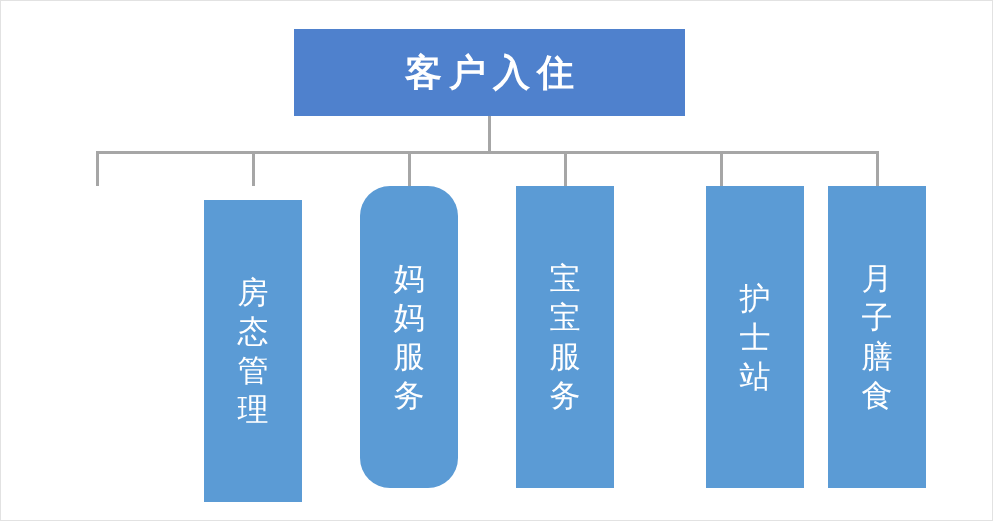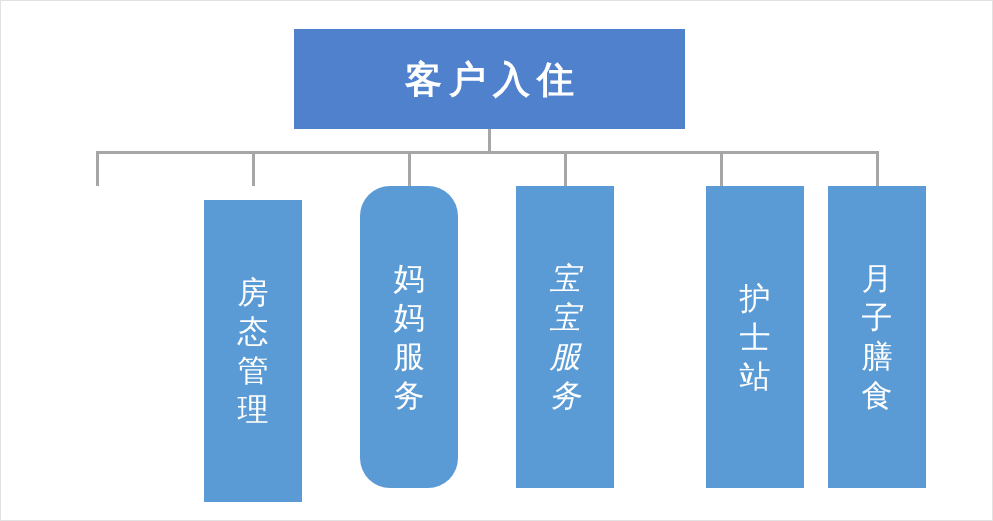--- a/index.html
+++ b/index.html
@@ -28,21 +28,21 @@
     height: 521px;
     pointer-events: none;
   }
 
   
   .root-node {
     position: absolute;
     left: 293px;
     top: 28px;
     width: 391px;
-    height: 100px;
+    height: 87px;
     background: #4f81cd;
     display: flex;
     align-items: center;
     justify-content: center;
   }
 
   .root-label {
     color: #ffffff;
     font-size: 37px;
     font-weight: bold;
@@ -102,21 +102,21 @@
 
 
   <div class="child-node" style="left:203px;margin-top:14px;">
     <span class="child-label">房态管理</span>
   </div>
 
   <div class="child-node" style="left:359px;border-radius:30px;">
     <span class="child-label">妈妈服务</span>
   </div>
 
-  <div class="child-node" style="left:515px;font-style:italic;">
+  <div class="child-node" style="left:515px;">
     <span class="child-label">宝宝服务</span>
   </div>
 
   <div class="child-node" style="left:705px;">
     <span class="child-label">护士站</span>
   </div>
 
   <div class="child-node" style="left:827px;">
     <span class="child-label">月子膳食</span>
   </div>

